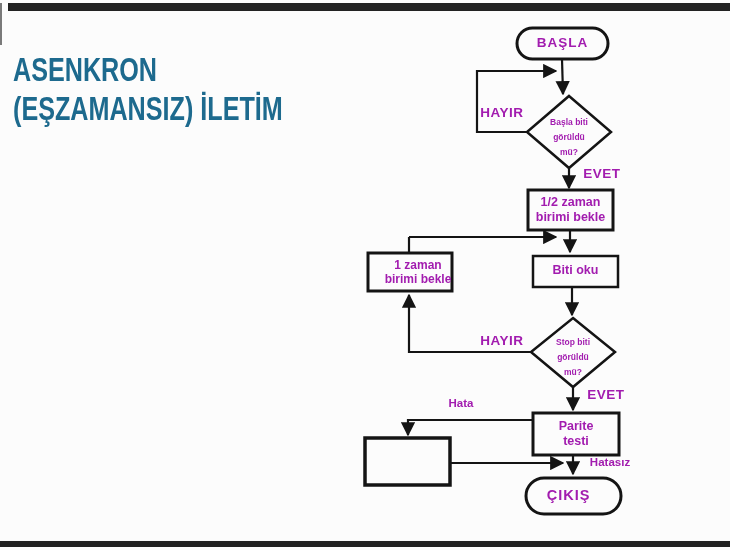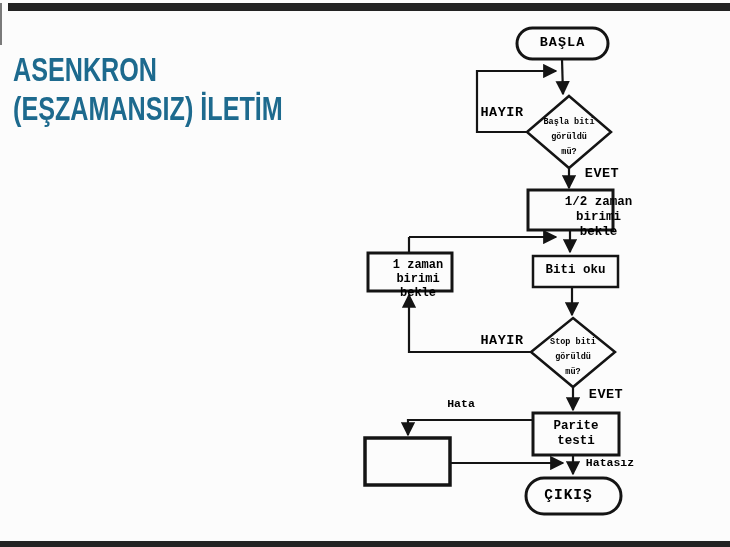--- a/index.html
+++ b/index.html
@@ -16,23 +16,23 @@
     white-space:pre-line;transform:scaleX(.74);transform-origin:left top;
     letter-spacing:0px;
   }
   .watermark{
     position:absolute;left:186px;top:388px;width:320px;
     font-family:"Liberation Sans",sans-serif;font-weight:700;
     font-size:27px;color:#e9e9e9;letter-spacing:1px;white-space:nowrap;
   }
   svg{position:absolute;left:0;top:0;}
   .fc-label{
-    position:absolute;color:#000000;font-weight:700;
+    position:absolute;color:#a21caf;font-weight:700;
     white-space:pre-line;text-align:center;
-    font-family:Liberation Mono, monospace;
+    font-family:Liberation Sans, sans-serif;
   }
   .lbl-term{font-size:13.5px;letter-spacing:1px;}
   .lbl-branch{font-size:13.5px;letter-spacing:.5px;}
   .lbl-small-branch{font-size:11.5px;}
   .lbl-box{font-size:12.5px;line-height:15px;}
   .lbl-box-sm{font-size:12px;line-height:14px;}
   .lbl-box-xs{font-size:10.5px;line-height:13.5px;}
   .lbl-diamond{font-size:8.5px;line-height:15px;}
 </style>
 </head>
@@ -97,21 +97,21 @@
       <rect x="526" y="478" width="95" height="36" rx="18" stroke-width="3" fill="#fcfcfc"></rect>
     </g>
   </svg>
 
   <div class="fc-label lbl-term" style="left:517px;top:35px;width:91px;">BAŞLA</div>
   <div class="fc-label lbl-branch" style="left:477px;top:105px;width:50px;">HAYIR</div>
   <div class="fc-label lbl-diamond" style="left:527px;top:115px;width:84px;">Başla biti
 görüldü
 mü?</div>
   <div class="fc-label lbl-branch" style="left:577px;top:166px;width:50px;">EVET</div>
-  <div class="fc-label lbl-box" style="left:528px;top:195px;width:85px;margin-left:28px;">1/2 zaman
+  <div class="fc-label lbl-box" style="left:528px;top:195px;width:85px;">1/2 zaman
 birimi bekle</div>
   <div class="fc-label lbl-box-sm" style="left:376px;top:258px;width:84px;">1 zaman
 birimi bekle</div>
   <div class="fc-label lbl-box" style="left:533px;top:263px;width:85px;">Biti oku</div>
   <div class="fc-label lbl-branch" style="left:476px;top:333px;width:52px;">HAYIR</div>
   <div class="fc-label lbl-diamond" style="left:531px;top:335px;width:84px;">Stop biti
 görüldü
 mü?</div>
   <div class="fc-label lbl-branch" style="left:581px;top:387px;width:50px;">EVET</div>
   <div class="fc-label lbl-small-branch" style="left:440px;top:397px;width:42px;">Hata</div>

